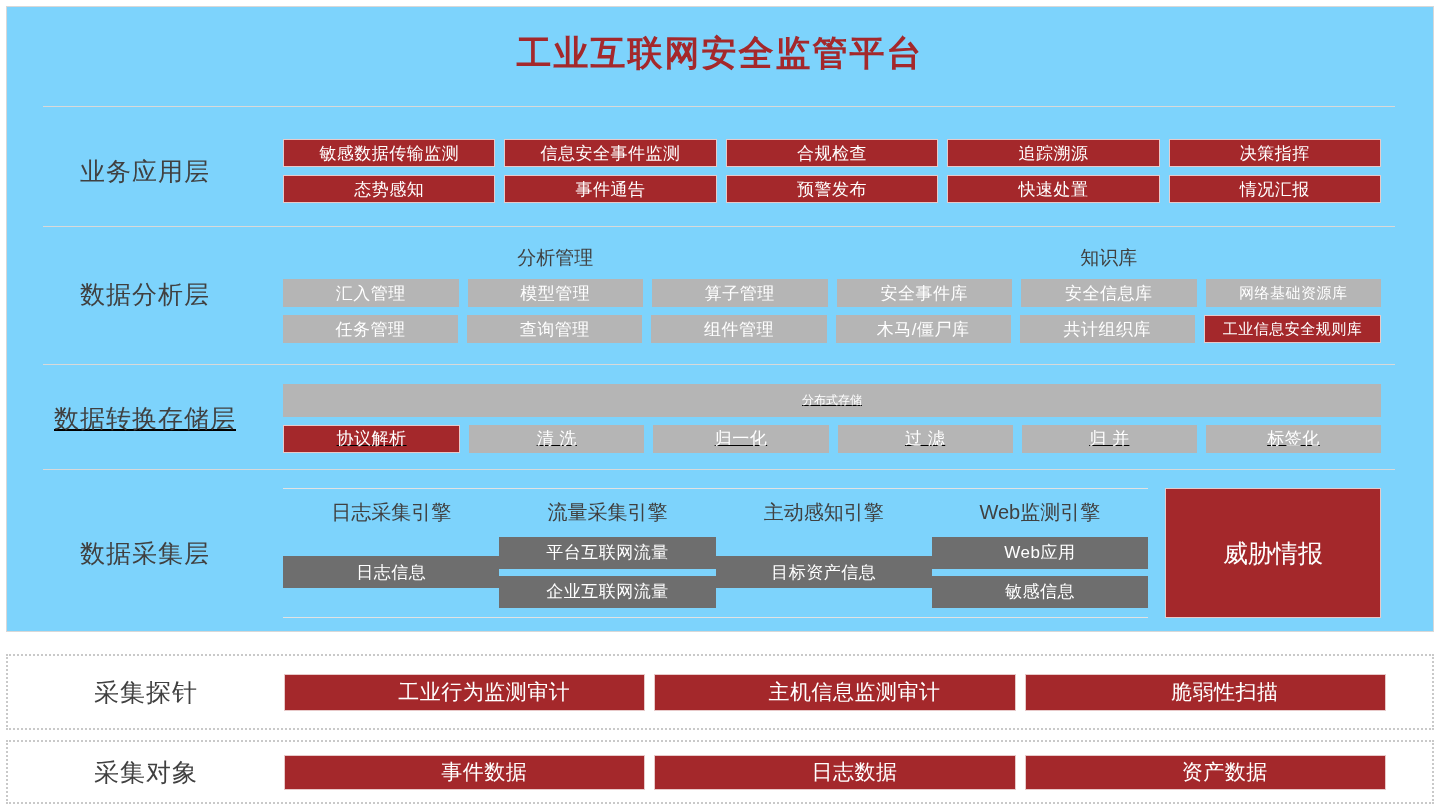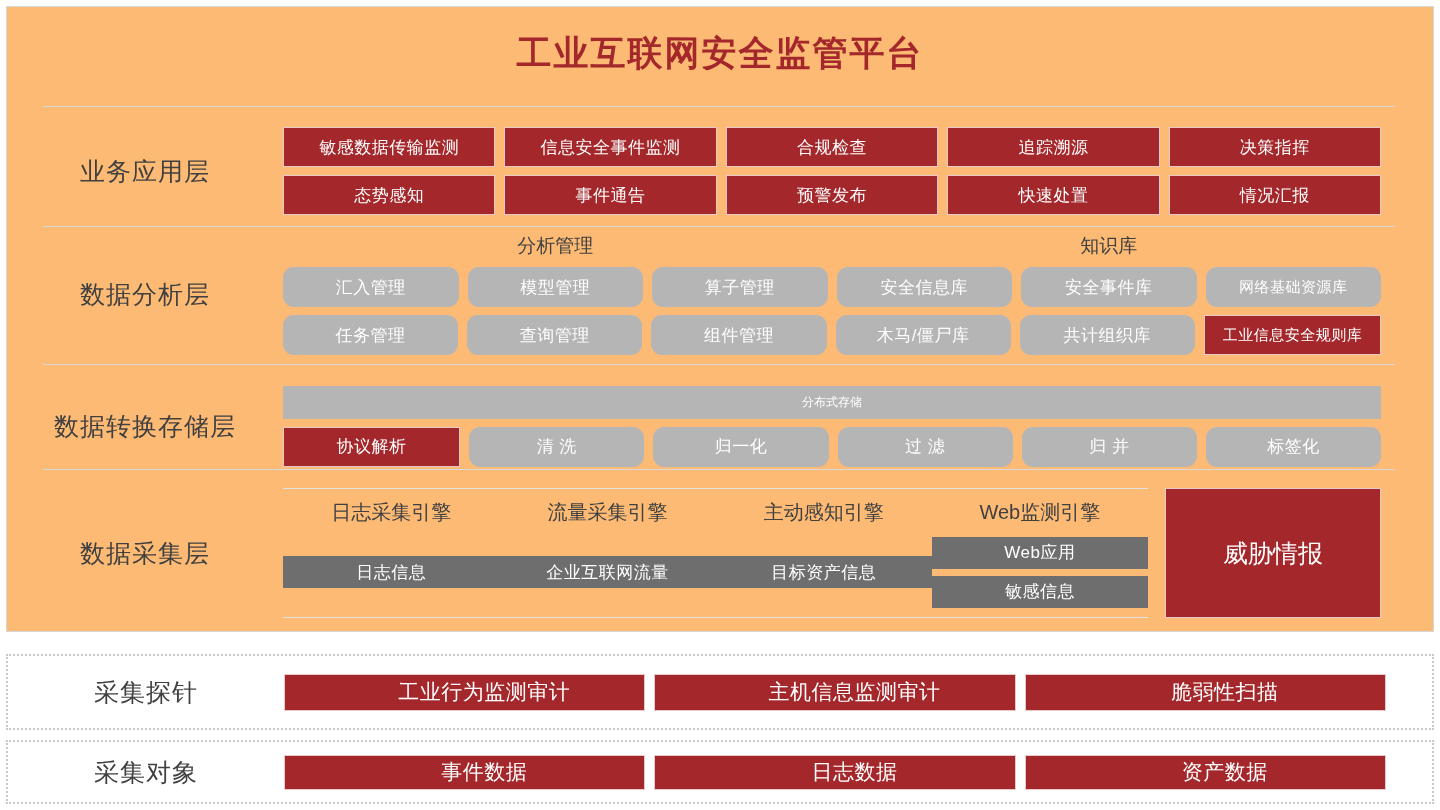--- a/index.html
+++ b/index.html
@@ -10,21 +10,21 @@
     overflow: hidden;
   }
   .page { position: relative; width: 1440px; height: 810px; }
 
   
   .main-panel {
     position: absolute;
     left: 6px; top: 6px;
     width: 1428px; height: 626px;
     border: 1px solid #d8d8d8;
-    background: #fdba74;
+    background: #7dd3fc;
   }
 
   .title {
     text-align: center;
     color: #a4282b;
     font-size: 35px;
     font-weight: bold;
     letter-spacing: 2px;
     padding-top: 28px;
     line-height: 1;
@@ -50,31 +50,31 @@
     flex: 0 0 276px;
     text-align: center;
     color: #404040;
     font-size: 25px;
     letter-spacing: 1px;
   }
   .layer-body { flex: 1; padding-right: 52px; }
 
   
   .card {
-    height: 40px;
+    height: 28px;
     display: flex;
     align-items: center;
     justify-content: center;
     color: #ffffff;
     font-size: 17px;
     letter-spacing: 0.5px;
     white-space: nowrap;
   }
   .card.red   { background: #a4282b; border: 1px solid #e8c9c9; }
-  .card.gray  { background: #b5b5b5; border-radius: 11px; }
+  .card.gray  { background: #b5b5b5; }
   .card.dgray { background: #6e6e6e; }
   .card.tiny  { font-size: 15px; }
 
   .row { display: flex; gap: 9px; }
   .row + .row { margin-top: 8px; }
   .row > * { flex: 1 1 0; }
 
   
   #layer-business { top: 118px; height: 92px; }
 
@@ -82,21 +82,21 @@
   #layer-analysis { top: 222px; height: 130px; }
   .group-heads { display: flex; gap: 9px; margin-bottom: 8px; }
   .group-head {
     text-align: center;
     color: #404040;
     font-size: 19px;
   }
   .analysis-grid > * { flex: 1 1 0; }
 
   
-  #layer-storage { top: 373px; height: 92px; }
+  #layer-storage { top: 365px; height: 92px; text-decoration: underline; }
   .full-bar {
     height: 33px;
     background: #b5b5b5;
     color: #fff;
     font-size: 12px;
     display: flex;
     align-items: center;
     justify-content: center;
     margin-bottom: 8px;
   }
@@ -190,22 +190,22 @@
       <div class="layer-label">数据分析层</div>
       <div class="layer-body">
         <div class="group-heads">
           <div class="group-head" style="flex:3 1 0">分析管理</div>
           <div class="group-head" style="flex:3 1 0">知识库</div>
         </div>
         <div class="row analysis-grid">
           <div class="card gray">汇入管理</div>
           <div class="card gray">模型管理</div>
           <div class="card gray">算子管理</div>
+          <div class="card gray">安全事件库</div>
           <div class="card gray">安全信息库</div>
-          <div class="card gray">安全事件库</div>
           <div class="card gray tiny">网络基础资源库</div>
         </div>
         <div class="row analysis-grid">
           <div class="card gray">任务管理</div>
           <div class="card gray">查询管理</div>
           <div class="card gray">组件管理</div>
           <div class="card gray">木马/僵尸库</div>
           <div class="card gray">共计组织库</div>
           <div class="card red tiny">工业信息安全规则库</div>
         </div>
@@ -235,20 +235,21 @@
           <div class="engine">
             <div class="engine-name">日志采集引擎</div>
             <div class="engine-items single">
               <div class="card dgray">日志信息</div>
             </div>
           </div>
 
           <div class="engine">
             <div class="engine-name">流量采集引擎</div>
             <div class="engine-items">
+              <div class="card dgray">平台互联网流量</div>
               <div class="card dgray">企业互联网流量</div>
             </div>
           </div>
 
           <div class="engine">
             <div class="engine-name">主动感知引擎</div>
             <div class="engine-items single">
               <div class="card dgray">目标资产信息</div>
             </div>
           </div>

